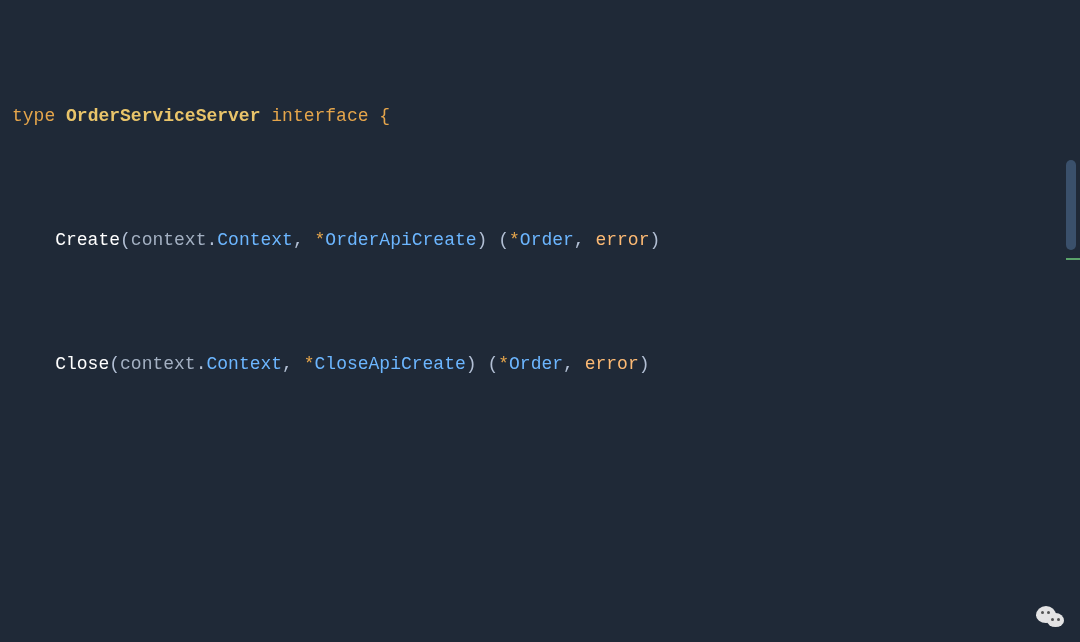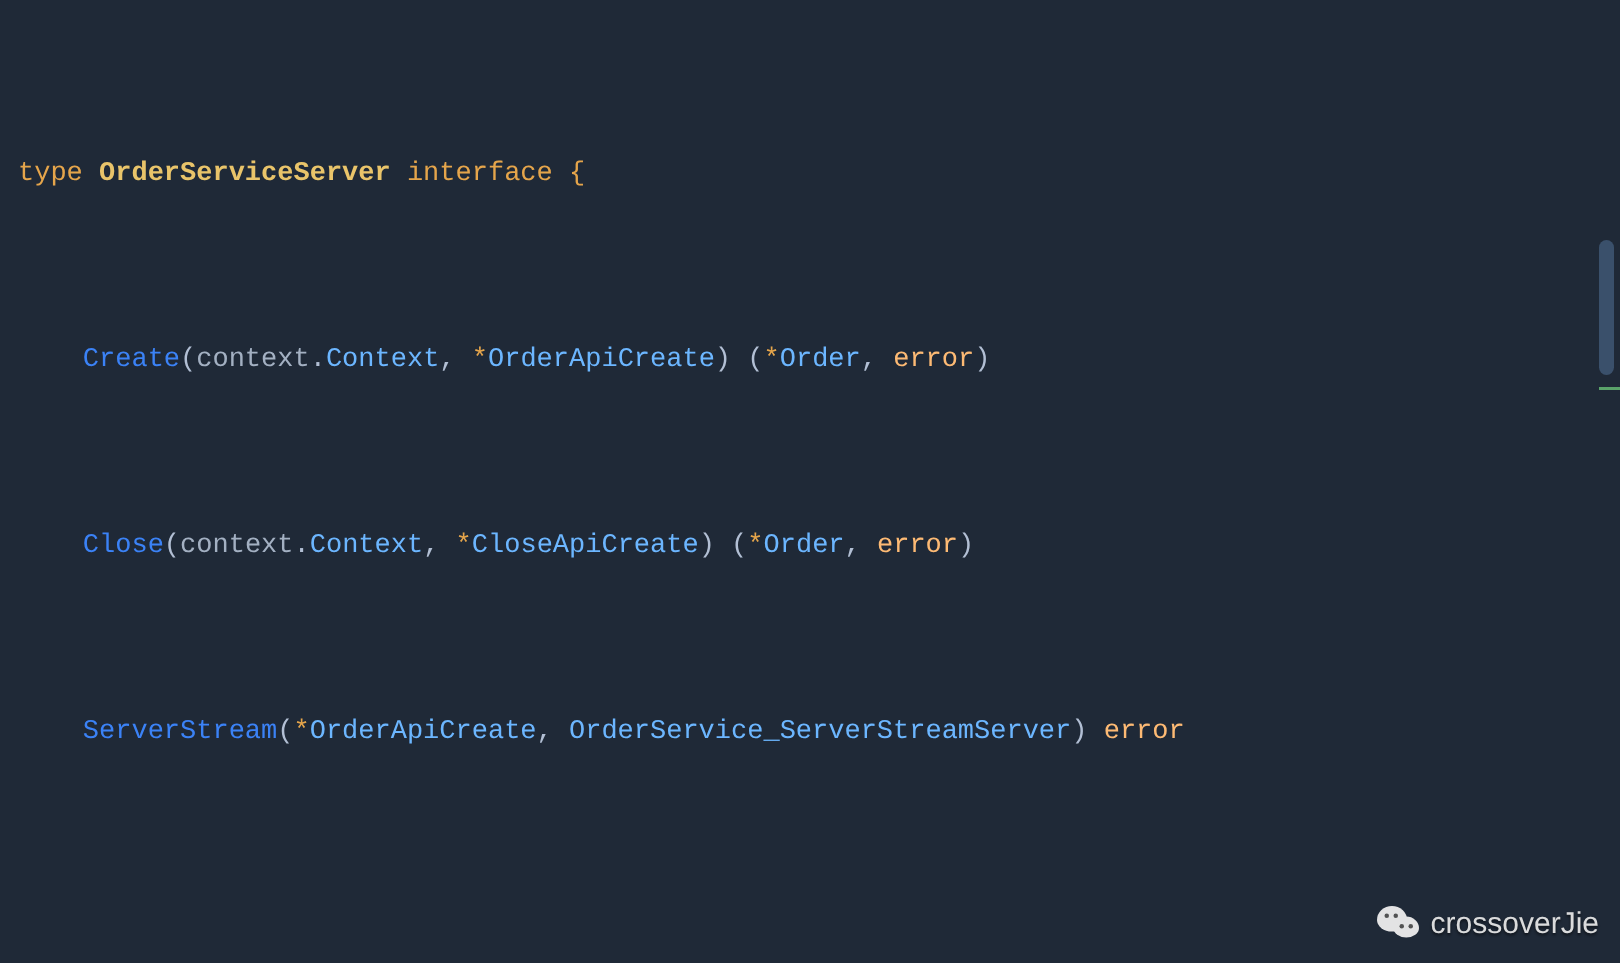--- a/index.html
+++ b/index.html
@@ -22,21 +22,21 @@
     padding: 8px 0 0 0;
     white-space: pre;
     overflow: hidden;
   }
 
   .line { padding-left: 12px; height: 31px; }
 
   
   .kw     { color: #e5a54b; }        
   .name   { color: #e9c46a; font-weight: 600; } 
-  .fn     { color: #3b82f6; }
+  .fn     { color: #ffffff; }
   .lightp { color: #b2bfd4; }        
   .op     { color: #e5a54b; }        
   .pkg    { color: #a3b0c2; }        
   .typ    { color: #6cb6ff; }
   .err    { color: #fdba74; }
   .brace  { color: #e5a54b; }
 
   
   .scrollbar-track {
     position: absolute;
@@ -93,21 +93,20 @@
 
 <div class="line"><span class="kw">type</span> <span class="name">OrderServiceServer</span> <span class="kw">interface</span> <span class="brace">{</span></div>
 
 
 <div class="line">    <span class="fn">Create</span><span class="lightp">(</span><span class="pkg">context</span><span class="lightp">.</span><span class="typ">Context</span><span class="lightp">,</span> <span class="op">*</span><span class="typ">OrderApiCreate</span><span class="lightp">)</span> <span class="lightp">(</span><span class="op">*</span><span class="typ">Order</span><span class="lightp">,</span> <span class="err">error</span><span class="lightp">)</span></div>
 
 
 <div class="line">    <span class="fn">Close</span><span class="lightp">(</span><span class="pkg">context</span><span class="lightp">.</span><span class="typ">Context</span><span class="lightp">,</span> <span class="op">*</span><span class="typ">CloseApiCreate</span><span class="lightp">)</span> <span class="lightp">(</span><span class="op">*</span><span class="typ">Order</span><span class="lightp">,</span> <span class="err">error</span><span class="lightp">)</span></div>
 
 
-<div class="line">    <span class="fn">ServerStream</span><span class="lightp">(</span><span class="op">*</span><span class="typ">OrderApiCreate</span><span class="lightp">,</span> <span class="typ">OrderService_ServerStreamServer</span><span class="lightp">)</span> <span class="err">error</span></div>
 
 
 
 
 
 
 
 
 
 
@@ -153,14 +152,13 @@
 
 <div class="watermark">
   <span class="wechat">
     <span class="b1"></span>
       <span class="b2"></span>
     <span class="d d1"></span>
       <span class="d d2"></span>
       <span class="d d3"></span>
       <span class="d d4"></span>
   </span>
-  <span>crossoverJie</span>
 </div>
 
 </body></html>

